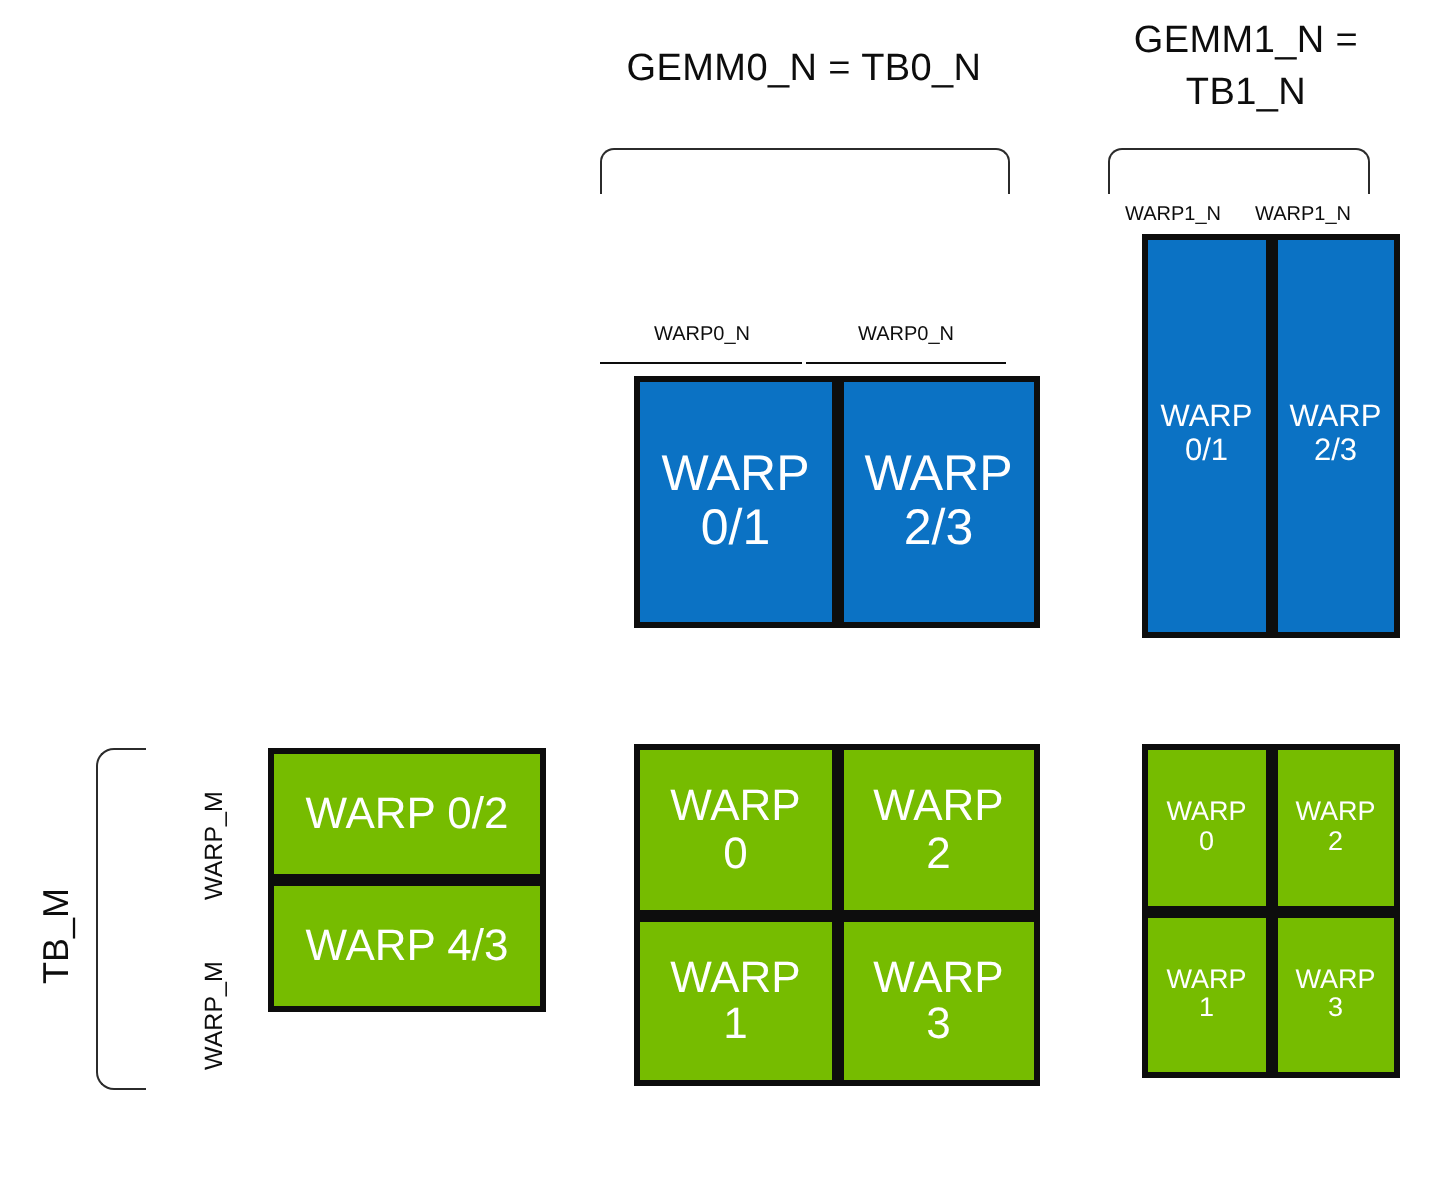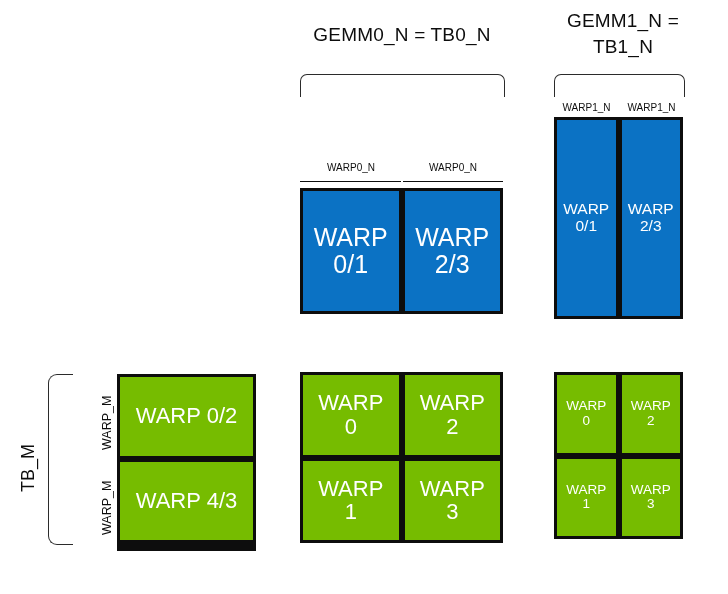--- a/index.html
+++ b/index.html
@@ -72,20 +72,21 @@
     transform-origin: 0 0;
     transform: rotate(-90deg);
     white-space: nowrap;
   }
 
   
   .block-group {
     box-sizing: border-box;
     display: flex;
     background: #0d0d0d;
+    margin-left: 17px;
   }
   .block-group.cols { flex-direction: row; }
   .block-group.rows { flex-direction: column; }
 
   .cell {
     box-sizing: border-box;
     display: flex;
     align-items: center;
     justify-content: center;
     text-align: center;
@@ -139,21 +140,21 @@
 2/3</div>
   </div>
 
   <div class="abs vbracket" style="left:48px; top:374px; width:24px; height:169px;"></div>
 
   <div class="abs vlabel" style="left:18px; top:492px;">TB_M</div>
 
   <div class="abs vlabel-small" style="left:100px; top:450px;">WARP_M</div>
   <div class="abs vlabel-small" style="left:100px; top:535px;">WARP_M</div>
 
-  <div class="abs block-group rows" style="left:117px; top:374px; width:139px; height:177px;">
+  <div class="abs block-group rows" style="left:117px; top:374px; width:139px; height:132px;">
     <div class="cell green f22" style="height:84.5px;">WARP 0/2</div>
     <div class="cell green f22" style="height:84.5px;">WARP 4/3</div>
   </div>
 
   <div class="abs block-group rows" style="left:300px; top:372px; width:203px; height:171px;">
     <div style="display:flex; height:85.5px;">
       <div class="cell green f22" style="width:101.5px;">WARP
 0</div>
       <div class="cell green f22" style="width:101.5px;">WARP
 2</div>

